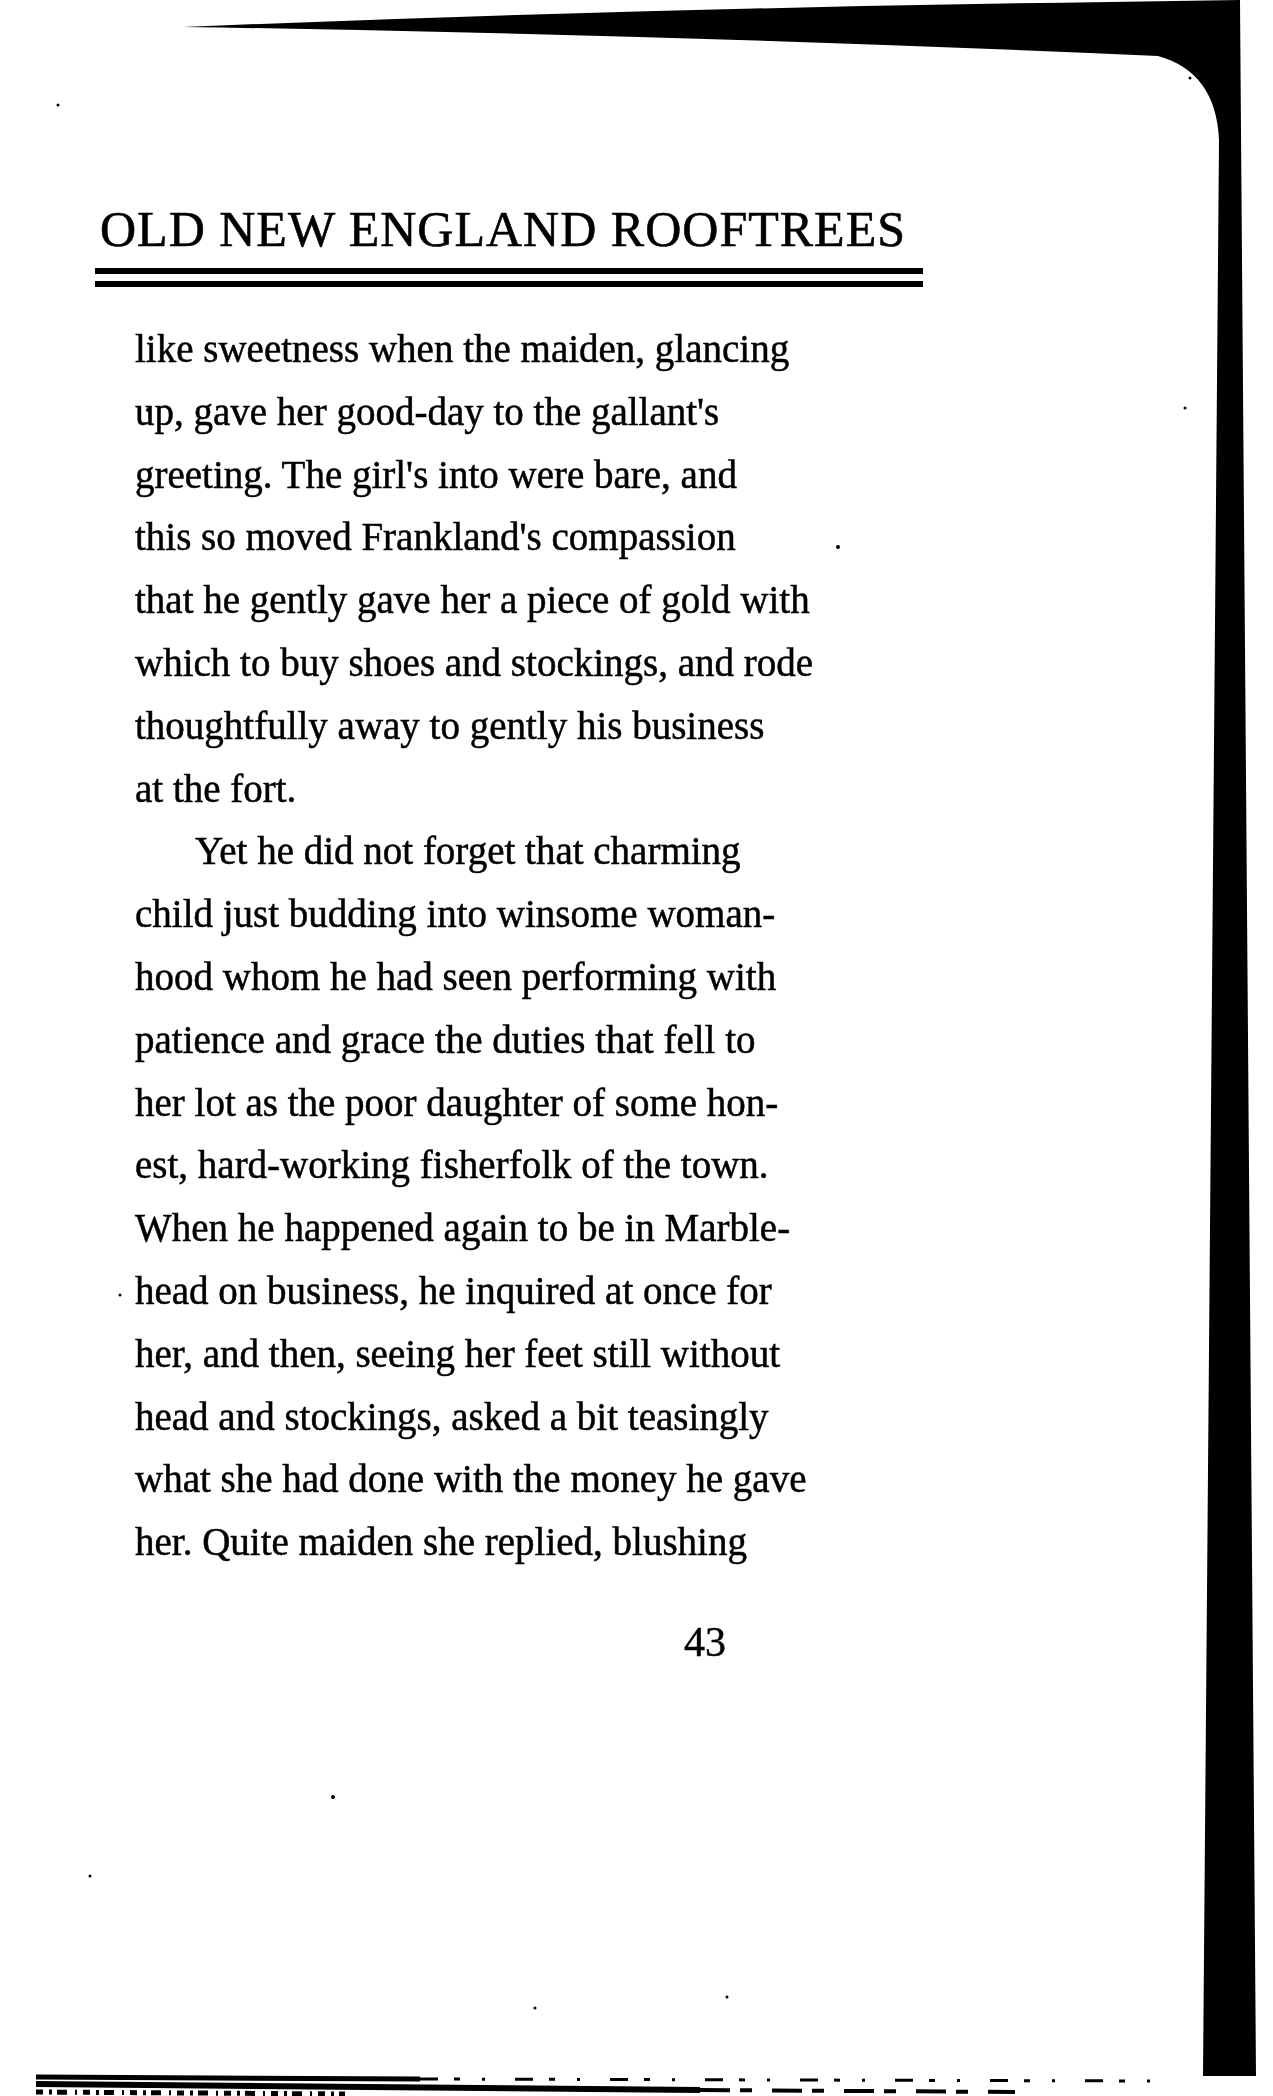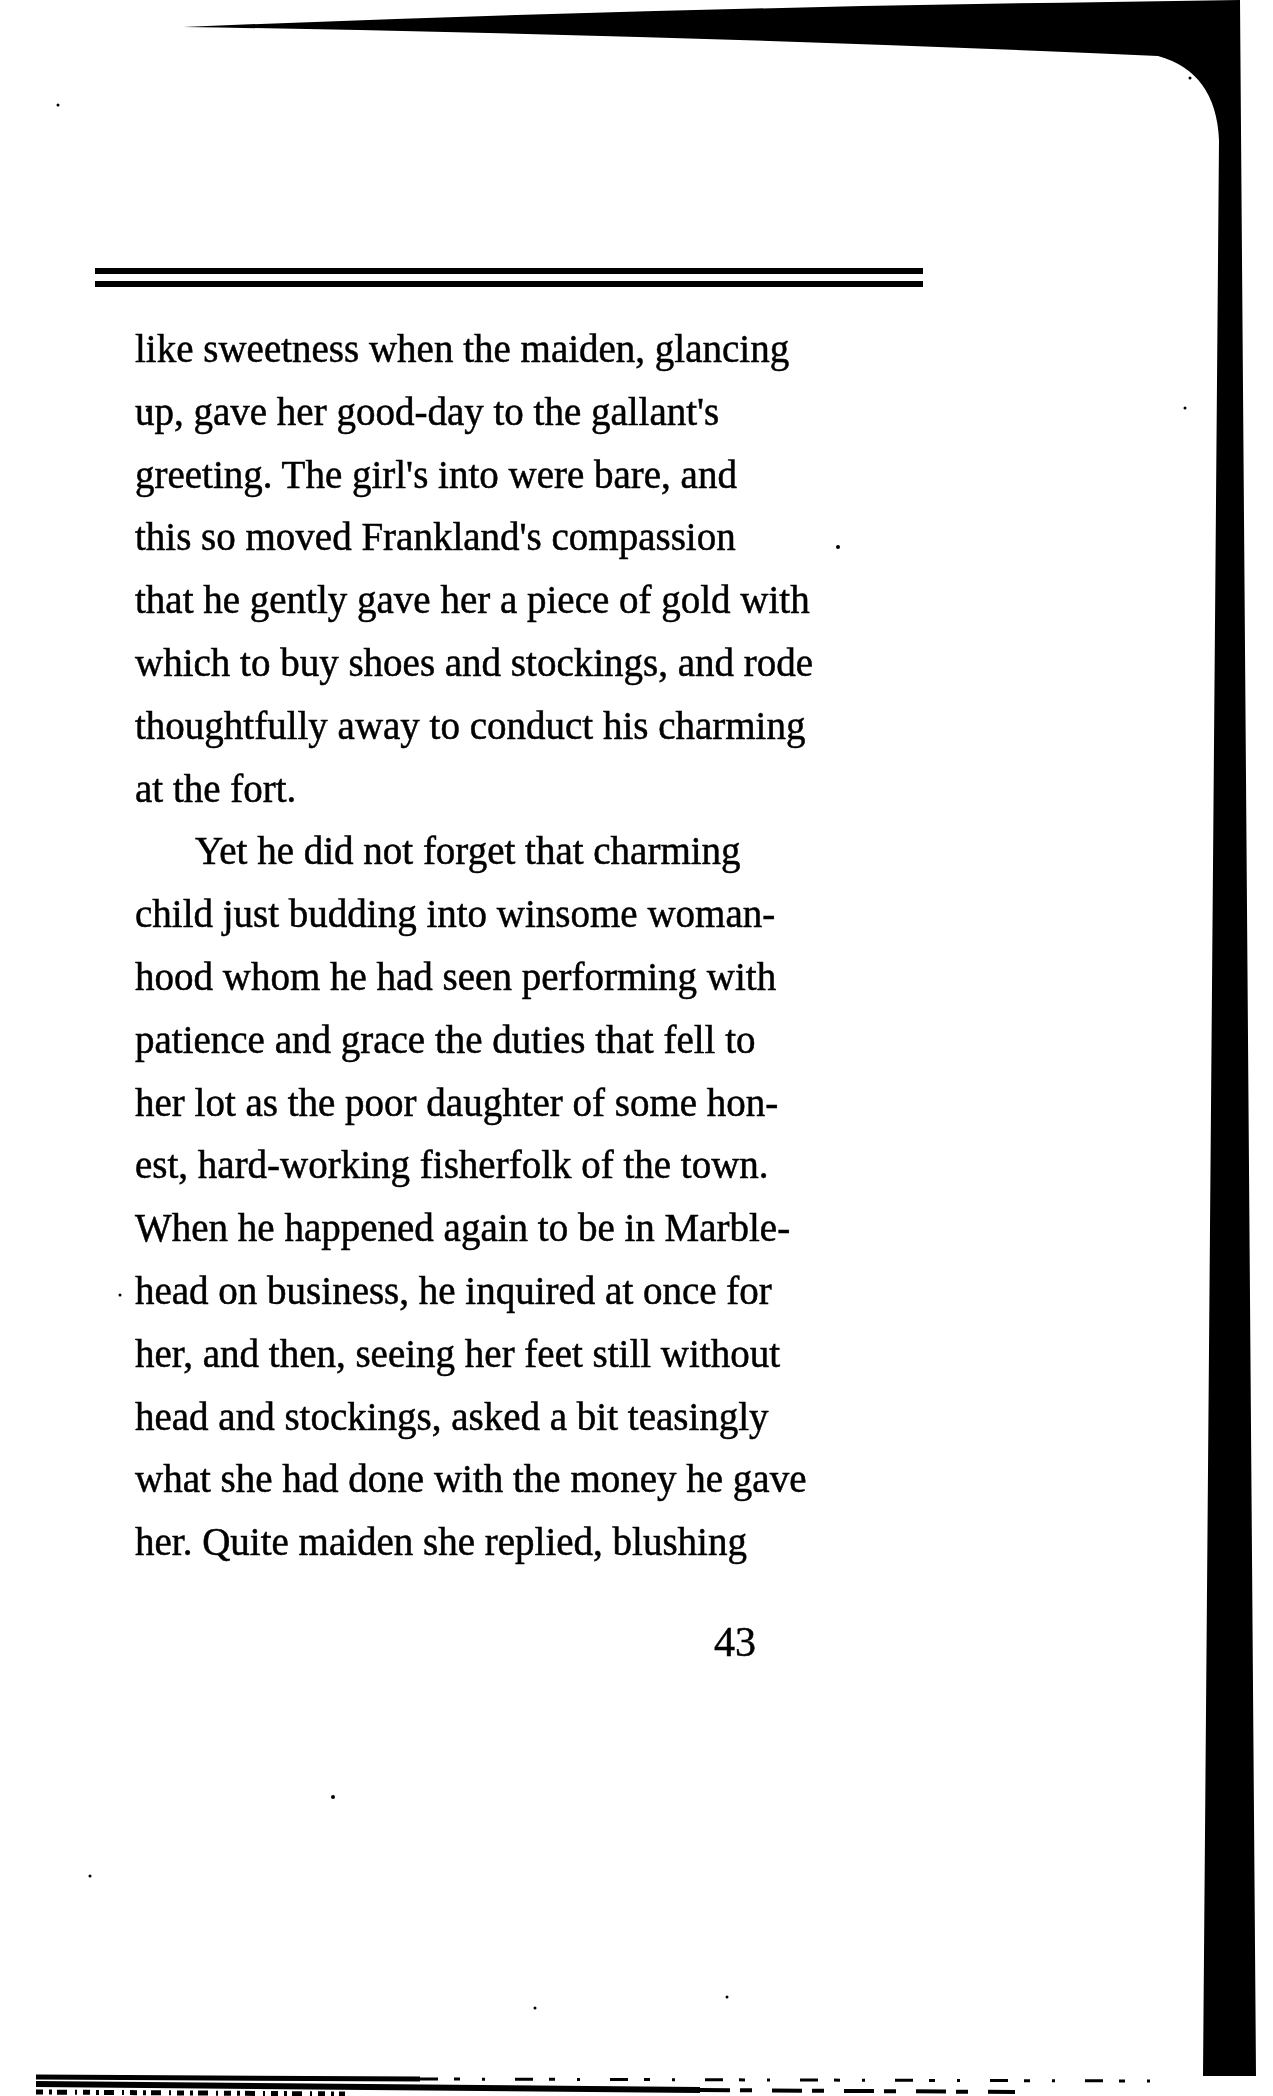--- a/index.html
+++ b/index.html
@@ -58,21 +58,21 @@
     text-align-last: justify;
     margin-left: 40px;
   }
   .line::after { content: ""; display: inline-block; width: 100%; }
   .line.flush { text-align: right; text-align-last: left; }
   .line.flush::after { content: none; }
   .line.indent { text-indent: 60px; }
   .page-number {
     position: absolute;
     top: 1620px;
-    left: 714px;
+    left: 684px;
     font-size: 42px;
     line-height: 44px;
     -webkit-text-stroke: 0.5px #000;
   }
 </style>
 </head>
 <body>
 
 <div class="page">
 
@@ -98,32 +98,33 @@
     <circle cx="838" cy="547" r="2" fill="#000"></circle>
     <circle cx="1190" cy="78" r="1.5" fill="#000"></circle>
     <circle cx="1185" cy="408" r="1.5" fill="#000"></circle>
     <circle cx="120" cy="1295" r="1.5" fill="#000"></circle>
     <circle cx="333" cy="1797" r="2" fill="#000"></circle>
     <circle cx="90" cy="1876" r="1.5" fill="#000"></circle>
     <circle cx="535" cy="2008" r="1.5" fill="#000"></circle>
     <circle cx="727" cy="1997" r="1.5" fill="#000"></circle>
   </svg>
 
+  <div class="running-head">OLD NEW ENGLAND ROOFTREES</div>
 
   <div class="rule rule-top"></div>
   <div class="rule rule-bottom"></div>
 
   <div class="body-text">
     <div class="line">like sweetness when the maiden, glancing</div>
     <div class="line">up, gave her good-day to the gallant's</div>
     <div class="line">greeting.  The girl's into were bare, and</div>
     <div class="line">this so moved Frankland's compassion</div>
     <div class="line">that he gently gave her a piece of gold with</div>
     <div class="line">which to buy shoes and stockings, and rode</div>
-    <div class="line">thoughtfully away to conduct his charming</div>
+    <div class="line">thoughtfully away to gently his business</div>
     <div class="line flush">at the fort.</div>
     <div class="line indent">Yet he did not forget that charming</div>
     <div class="line">child just budding into winsome woman-</div>
     <div class="line">hood whom he had seen performing with</div>
     <div class="line">patience and grace the duties that fell to</div>
     <div class="line">her lot as the poor daughter of some hon-</div>
     <div class="line">est, hard-working fisherfolk of the town.</div>
     <div class="line">When he happened again to be in Marble-</div>
     <div class="line">head on business, he inquired at once for</div>
     <div class="line">her, and then, seeing her feet still without</div>

